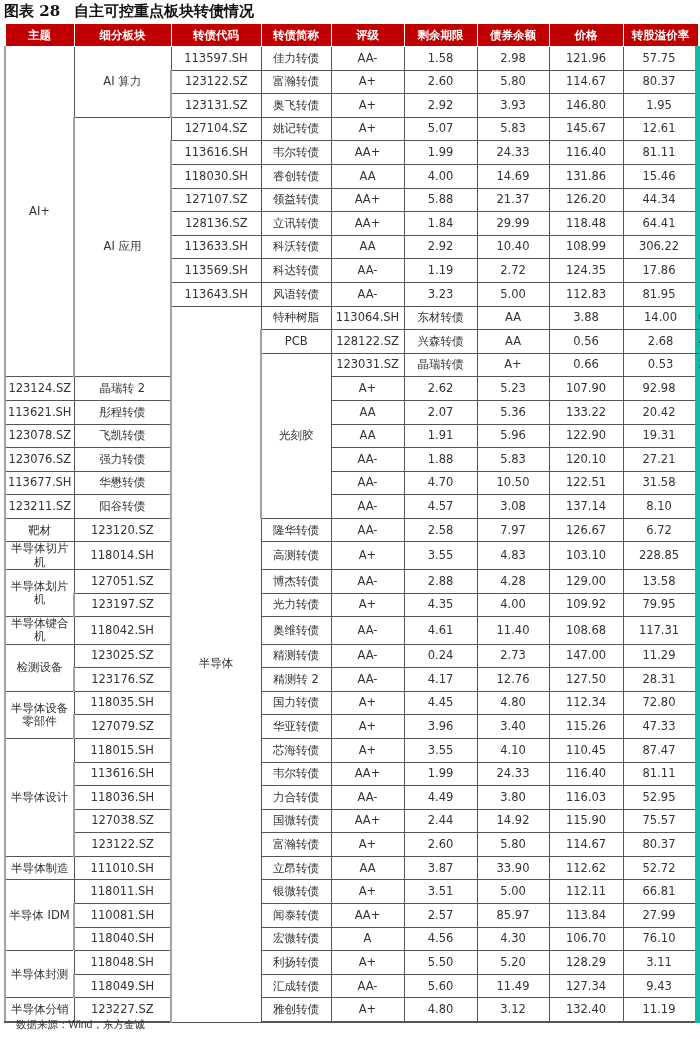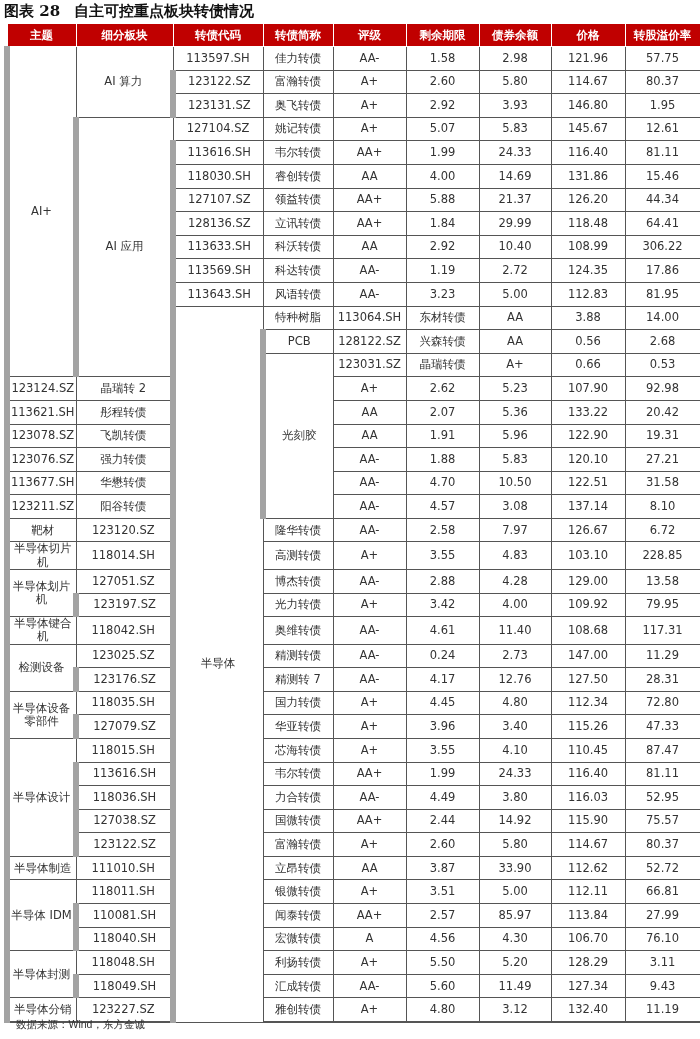--- a/index.html
+++ b/index.html
@@ -6,22 +6,22 @@
   body { width:700px; height:1039px; position:relative; overflow:hidden;
          font-family:"DejaVu Sans", "Liberation Sans", sans-serif; color:#222; }
   .fig-title { position:absolute; left:4px; top:2px; height:20px; font-size:15px; font-weight:bold;
                font-family:"DejaVu Serif", "Liberation Serif", serif; color:#111; white-space:nowrap; letter-spacing:0px;}
   .fig-title .num { margin-right:14px; }
   table.t { position:absolute; left:4px; top:24px; border-collapse:collapse; table-layout:fixed; width:693px; }
   table.t th { background:#c00000; color:#fff; font-weight:bold; font-size:11.5px; height:22px;
                border:1px solid #ffffff; border-top:none; padding:0; text-align:center;margin-top:32px; }
   table.t td { border:1px solid #555; font-size:11.5px; height:22.6px; padding:0; text-align:center;
                color:#333; line-height:1.15; }
-  table.t tr td:first-child { border-left:6px solid #a3a3a3; }
-  table.t tr td:last-child { border-right:1px solid #14b8a6; }
+  table.t tr td:first-child { border-left:2px solid #a3a3a3; }
+  table.t tr td:last-child { border-right:7px solid #14b8a6; }
   table.t tbody tr:last-child td { border-bottom:2px solid #555; }
   .source { position:absolute; left:16px; top:1018px; font-size:10.5px; color:#333;
             font-family:Liberation Sans, sans-serif; }
 </style>
 </head>
 <body>
 
 <div class="fig-title">
   <span class="num">图表 28</span><span>自主可控重点板块转债情况</span>
 </div>
@@ -266,21 +266,21 @@
         <td>AA-</td>
         <td>2.88</td>
         <td>4.28</td>
         <td>129.00</td>
         <td>13.58</td>
       </tr>
       <tr>
         <td>123197.SZ</td>
         <td>光力转债</td>
         <td>A+</td>
-        <td>3.42</td>
+        <td>4.35</td>
         <td>4.00</td>
         <td>109.92</td>
         <td>79.95</td>
       </tr>
       <tr>
         <td>半导体键合机</td>
         <td>118042.SH</td>
         <td>奥维转债</td>
         <td>AA-</td>
         <td>4.61</td>
@@ -293,21 +293,21 @@
         <td>123025.SZ</td>
         <td>精测转债</td>
         <td>AA-</td>
         <td>0.24</td>
         <td>2.73</td>
         <td>147.00</td>
         <td>11.29</td>
       </tr>
       <tr>
         <td>123176.SZ</td>
-        <td>精测转 7</td>
+        <td>精测转 2</td>
         <td>AA-</td>
         <td>4.17</td>
         <td>12.76</td>
         <td>127.50</td>
         <td>28.31</td>
       </tr>
       <tr>
         <td rowspan="2">半导体设备零部件</td>
         <td>118035.SH</td>
         <td>国力转债</td>

